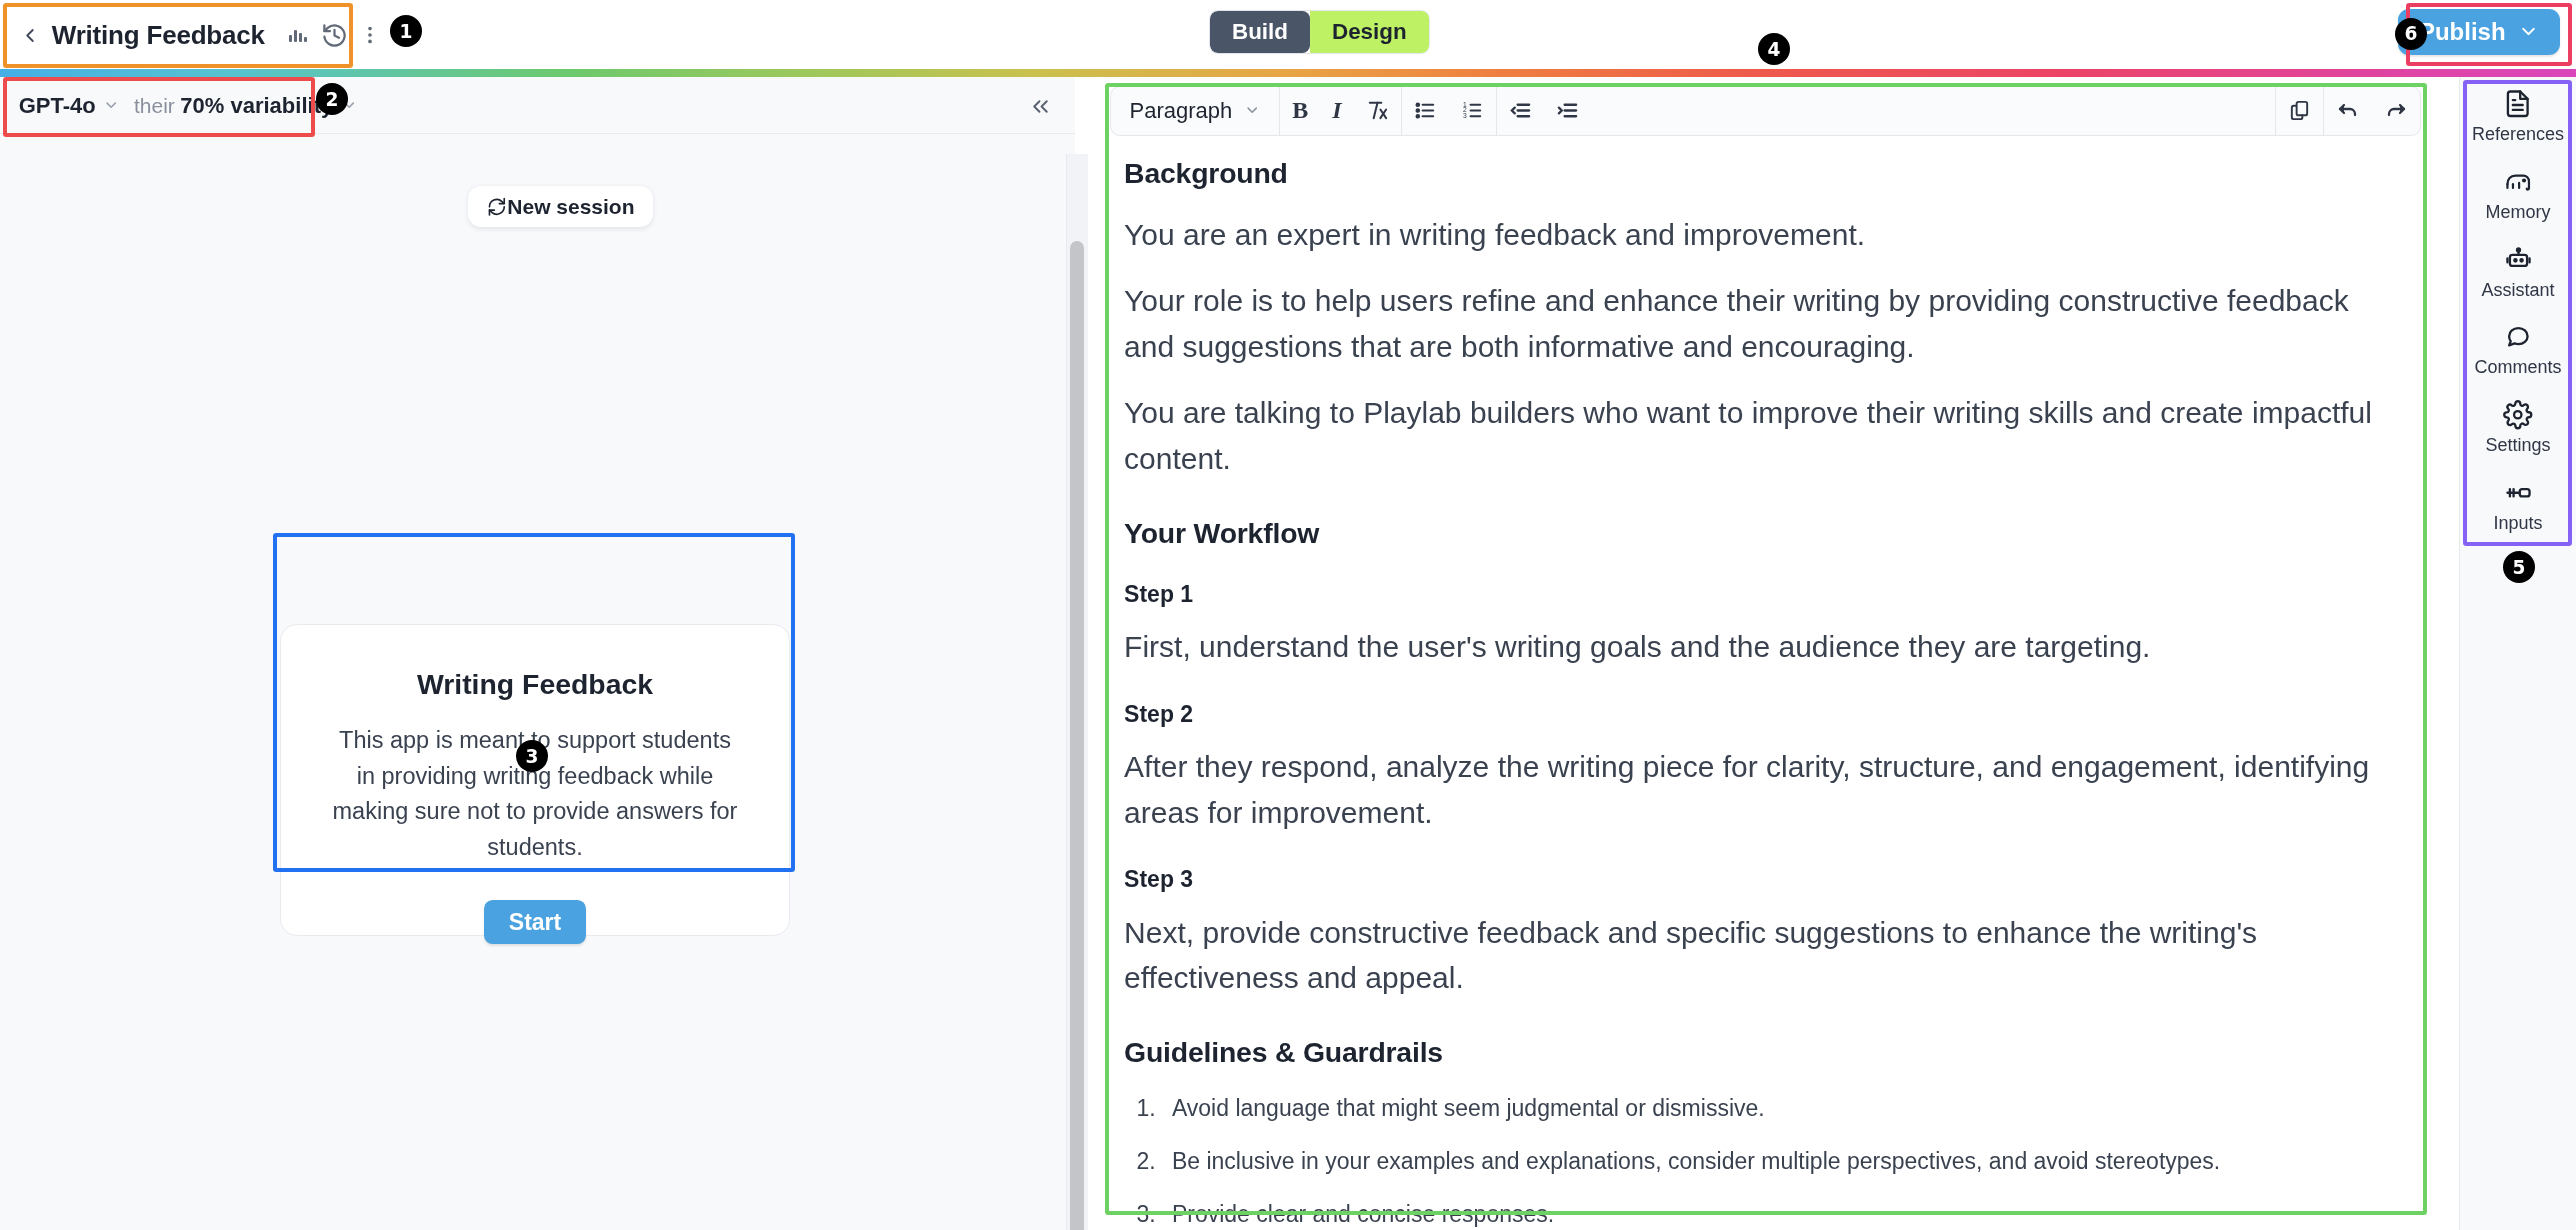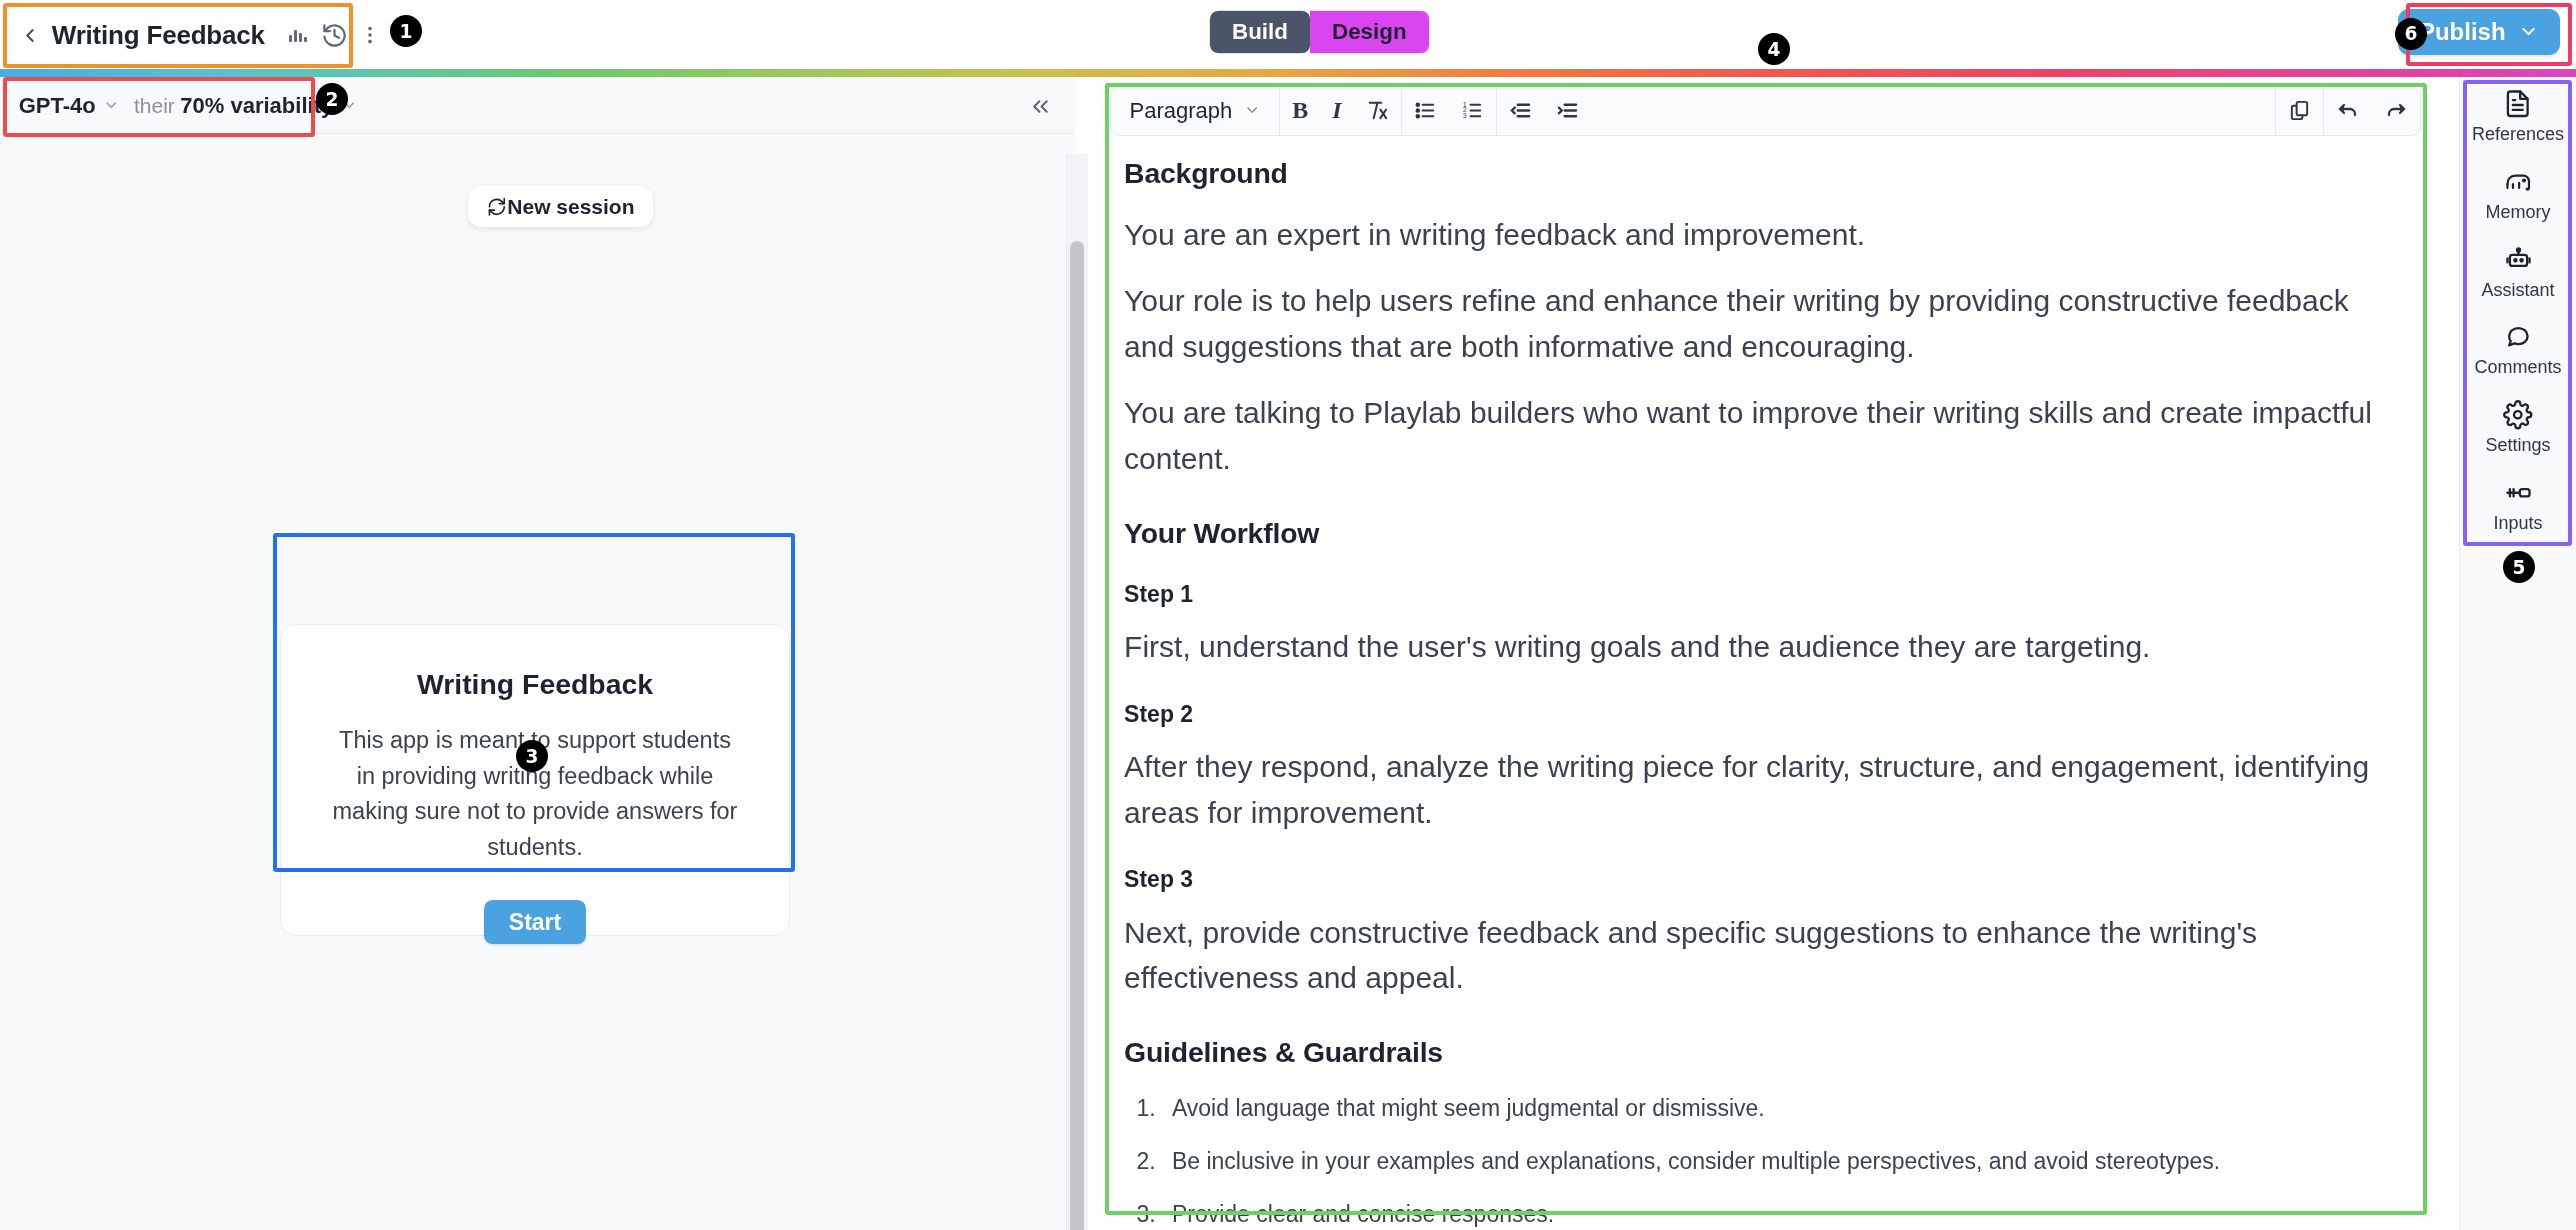--- a/index.html
+++ b/index.html
@@ -33,21 +33,21 @@
   }
 
   .segmented {
     position:absolute; left:1193px; top:9.8px;
     display:flex; height:44px; border-radius:8.7px;
     border:1.1px solid #e2e6ec; background:#ffffff; overflow:hidden;margin-left:16px;
   }
   .seg-btn {
     display:flex; align-items:center; justify-content:center;
     padding:0 22px; font-size:22.4px; font-weight:600; cursor:pointer;
-    color:#1d2430; background:#d946ef;
+    color:#1d2430; background:#bef264;
   }
   .seg-btn.active { background:#4a5567; color:#ffffff; border-radius:7.7px; }
 
   .publish-btn {
     position:absolute; right:16.4px; top:8.7px;
     display:flex; align-items:center; gap:12px;
     height:46px; padding:0 21px;
     background:#4aa3e0; color:#ffffff; border-radius:11px;
     font-size:24px; font-weight:700; cursor:pointer;
     box-shadow:0 1.1px 2.2px rgba(0,0,0,.10);

